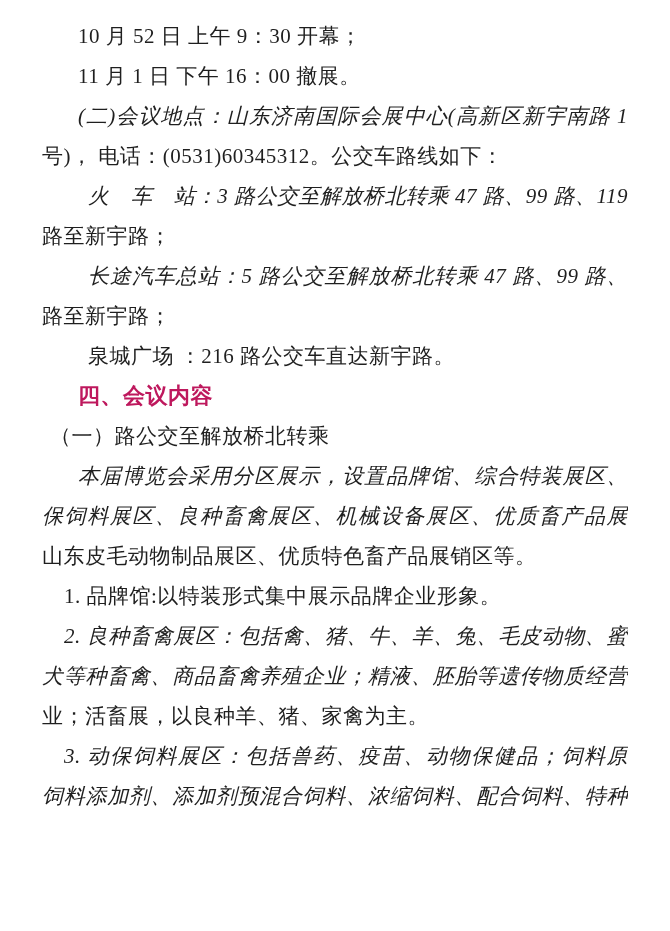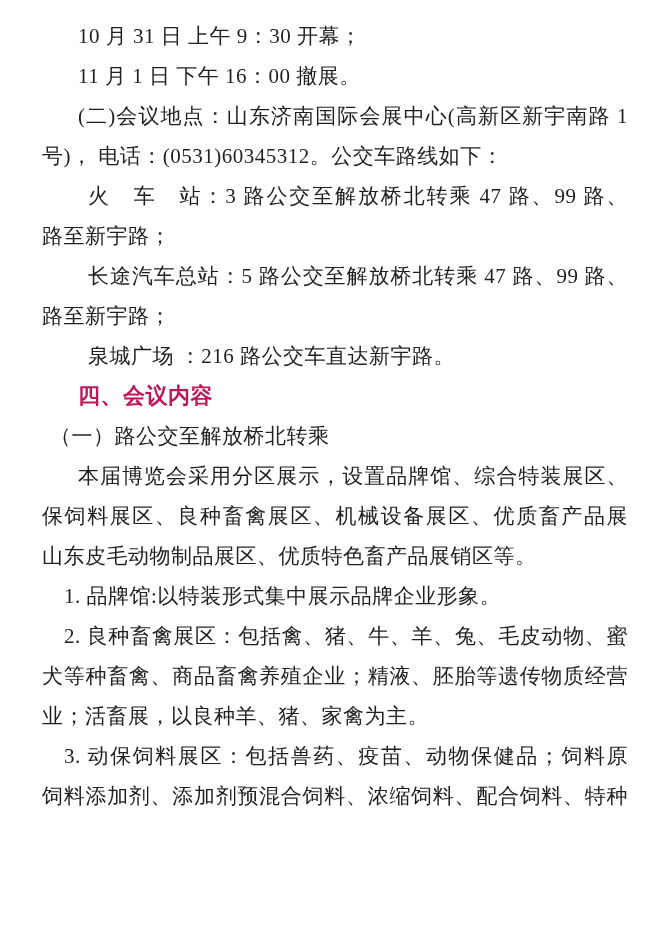--- a/index.html
+++ b/index.html
@@ -26,39 +26,40 @@
     white-space: nowrap;
     overflow: hidden;
     text-align: left;
     letter-spacing: 0.5px;
   }
   
   .line.just {
     text-align: justify;
     text-align-last: justify;
     white-space: normal;
+    font-style: italic;
   }
   
   .indent-para    { text-indent: 36px; }
   .indent-station { text-indent: 46px; }
   .indent-sub     { text-indent: 8px;  }
   .indent-num     { text-indent: 22px; }
   .heading {
     font-family: "Liberation Sans", "DejaVu Sans", sans-serif;
     font-weight: 700;
     font-size: 22px;
     color: #be185d;
   }
 </style>
 </head>
 <body>
 
 <div class="page">
   <div class="doc-body">
-      <div class="line indent-para">10 月 31 日 上午 9：30 开幕；</div>
+      <div class="line indent-para">10 月 52 日 上午 9：30 开幕；</div>
       <div class="line indent-para">11 月 1 日 下午 16：00 撤展。</div>
       <div class="line indent-para just">(二)会议地点：山东济南国际会展中心(高新区新宇南路 1</div>
       <div class="line">号)， 电话：(0531)60345312。公交车路线如下：</div>
       <div class="line indent-station just">火　车　站：3 路公交至解放桥北转乘 47 路、99 路、119</div>
       <div class="line">路至新宇路；</div>
       <div class="line indent-station just">长途汽车总站：5 路公交至解放桥北转乘 47 路、99 路、119</div>
       <div class="line">路至新宇路；</div>
       <div class="line indent-station">泉城广场 ：216 路公交车直达新宇路。</div>
       <div class="line indent-para heading">四、会议内容</div>
       <div class="line indent-sub">（一）路公交至解放桥北转乘</div>

